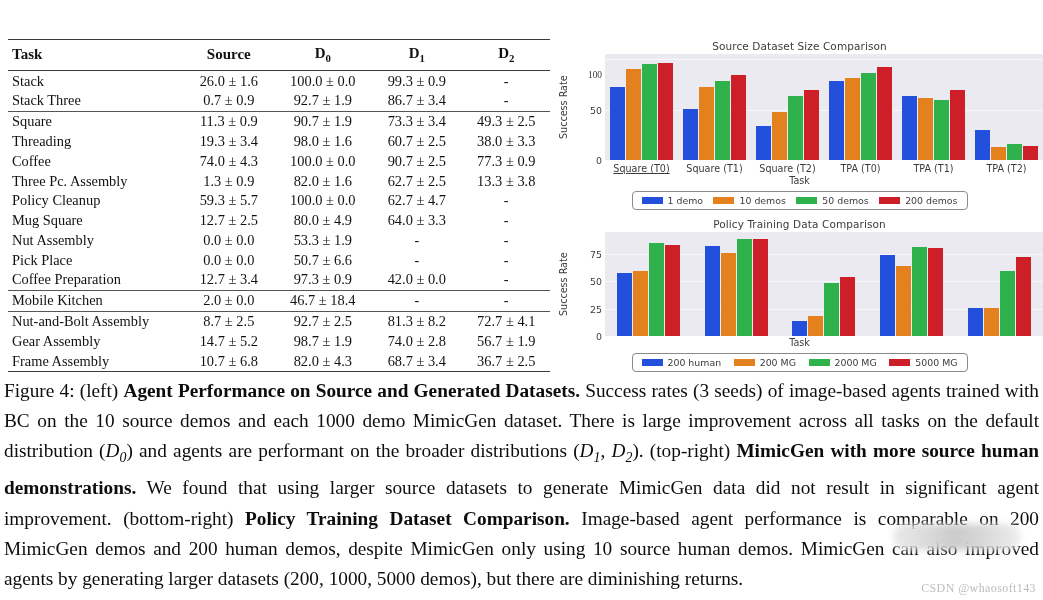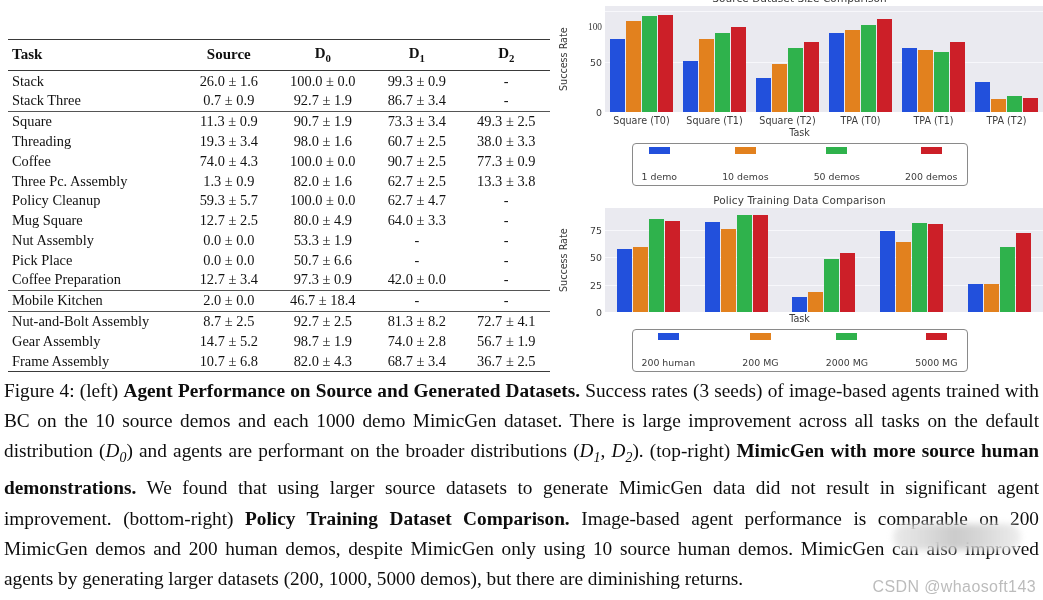--- a/index.html
+++ b/index.html
@@ -164,23 +164,23 @@
     display: flex;
     flex-direction: row;
     align-items: center;
     justify-content: space-between;
     padding: 3px 9px;
     width: 336px;
     box-sizing: border-box;
   }
   .legend-item {
     display: flex;
-    flex-direction: column;
+    flex-direction: row;
     align-items: center;
-    gap: 17px;
+    gap: 5px;
   }
   .swatch {
     width: 21px;
     height: 7px;
     display: inline-block;
   }
   .legend-label {
     font-family: "DejaVu Sans", sans-serif;
     font-size: 9.4px;
     color: #3b3b3b;
@@ -219,22 +219,22 @@
         rgba(214,214,214,0.95) 70%,
         rgba(236,236,236,0.9) 100%);
     filter: blur(3px);
   }
 
   
   #watermark {
     position: absolute;
     right: 7px;
     bottom: 4px;
-    font-family: Liberation Sans, sans-serif;
-    font-size: 16px;
+    font-family: Liberation Serif, serif;
+    font-size: 12px;
     color: #b9b9b9;
     letter-spacing: .4px;
     opacity: .95;
   }
 </style>
 </head>
 <body>
 
 <div id="figure-body">
 
@@ -410,21 +410,21 @@
                 <div class="bar" style="height: 16.1524px; background: rgb(47, 178, 76);"></div>
                 <div class="bar" style="height: 14.1333px; background: rgb(204, 31, 40);"></div>
               </div>
             </div>
           </div>
       </div>
       <div class="plot-row">
         <div style="width:23px"></div>
           <div style="width:26px"></div>
         <div class="xticks" id="xticks-0" style="flex:1 1 auto">
-            <div class="xtick" style="flex: 1 1 0px;">Square (T0)</div>
+            <div class="xtick" style="flex: 1 1 0px; text-decoration: underline;">Square (T0)</div>
             <div class="xtick" style="flex: 1 1 0px;">Square (T1)</div>
             <div class="xtick" style="flex: 1 1 0px;">Square (T2)</div>
             <div class="xtick" style="flex: 1 1 0px;">TPA (T0)</div>
             <div class="xtick" style="flex: 1 1 0px;">TPA (T1)</div>
             <div class="xtick" style="flex: 1 1 0px;">TPA (T2)</div>
           </div>
       </div>
       <div class="xlabel">Task</div>
       <div class="legend" id="legend-0">
           <div class="legend-item">

